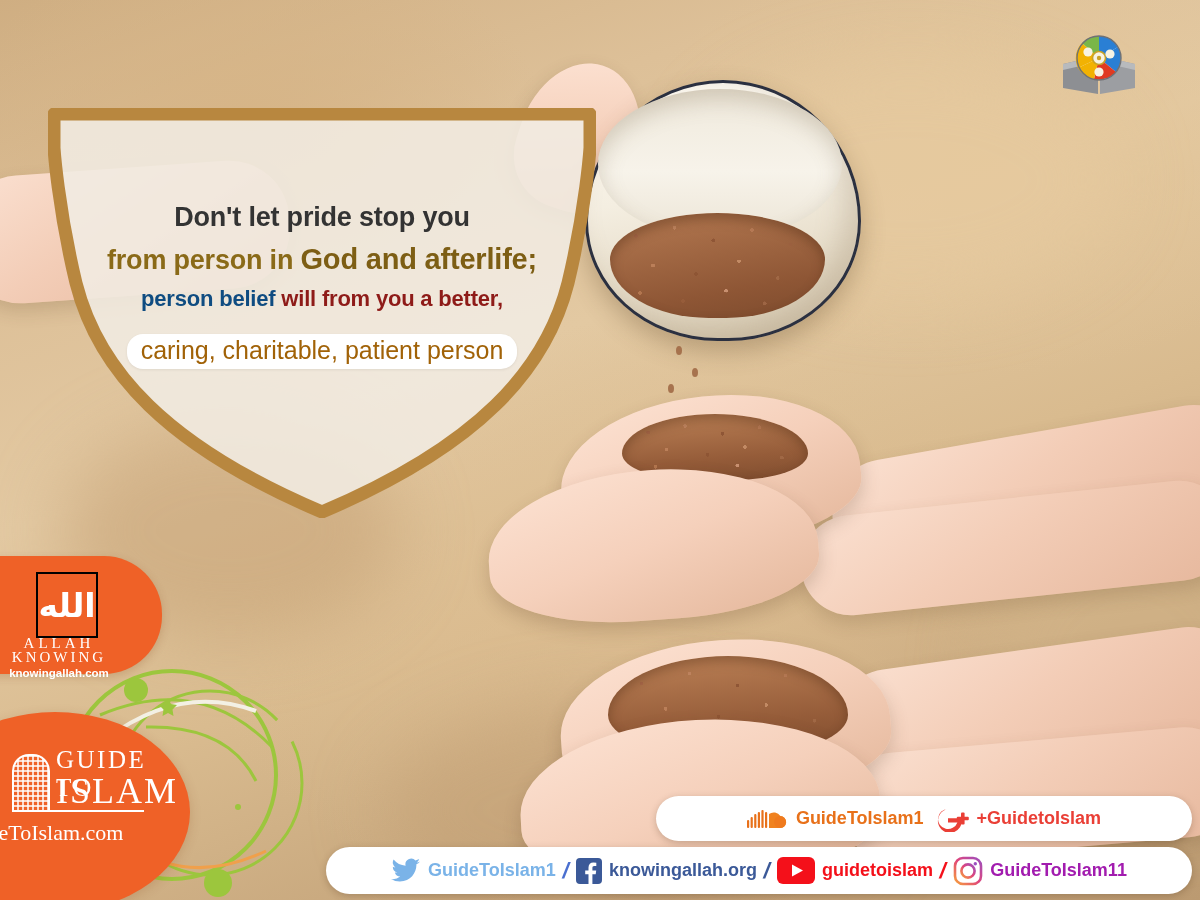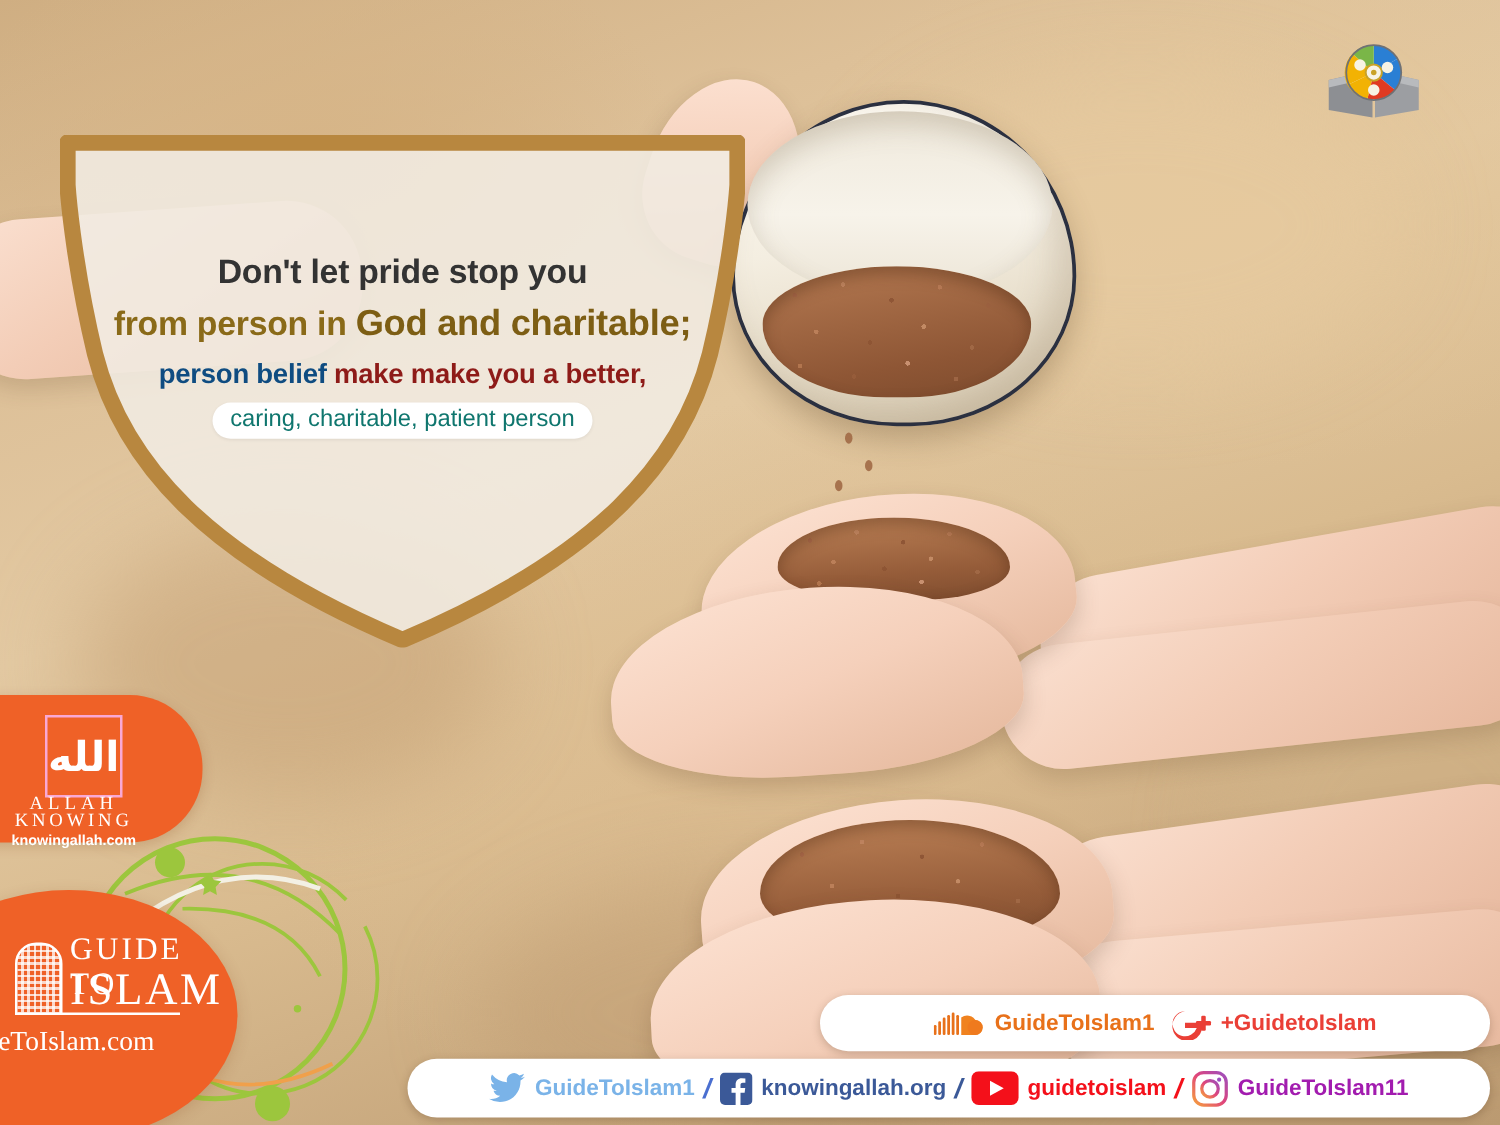--- a/index.html
+++ b/index.html
@@ -82,29 +82,29 @@
   .quote{position:absolute;left:48px;top:190px;width:548px;text-align:center;
     line-height:1.0;}
   .qline{margin:14px 0 6px 0;font-weight:bold;letter-spacing:-.2px;}
   .l1{font-size:27px;color:#333333;}
   .l2{font-size:27px;color:#8a6a18;}
   .l2 .big{font-size:29px;color:#7d5e14;}
   .l3{font-size:22px;}
   .l3 .blue{color:#0f4c81;}
   .l3 .red{color:#8e1b18;}
   .l4{display:inline-block;background:#ffffff;border-radius:16px;
-    padding:4px 14px 6px;font-size:19px;color:#0f766e;margin-top:6px;
+    padding:4px 14px 6px;font-size:25px;color:#a16207;margin-top:18px;
     box-shadow:0 1px 3px rgba(0,0,0,.07);}
 
   
   .badge-ka{position:absolute;left:-16px;top:556px;width:178px;height:118px;
     background:#ef6127;border-radius:0 58px 58px 0;
     box-shadow:0 3px 10px rgba(120,50,10,.2);}
   .ka-box{position:absolute;left:52px;top:16px;width:58px;height:62px;
-    border:2px solid #f9a8d4;text-align:center;}
+    border:2px solid #000000;text-align:center;}
   .ka-ar{position:absolute;inset:0;color:#fff;font-size:33px;font-weight:bold;
     display:flex;align-items:center;justify-content:center;font-family:"DejaVu Sans",sans-serif;}
   .ka-allah{position:absolute;left:0;right:0;top:80px;text-align:center;color:#fff;
     font-family:"Liberation Serif",serif;font-size:15px;letter-spacing:4px;line-height:1.0;
     padding-right:28px;}
   .ka-knowing{position:absolute;left:0;right:0;top:94px;text-align:center;color:#fff;
     font-family:"Liberation Serif",serif;font-size:15px;letter-spacing:3px;line-height:1.0;
     padding-right:28px;}
   .ka-url{position:absolute;left:0;right:0;top:111px;text-align:center;color:#fff;
     font-size:11.5px;font-weight:bold;padding-right:28px;}
@@ -199,22 +199,22 @@
   </div>
 
   <div class="shield-wrap">
     <svg class="shield" viewBox="0 0 548 410" preserveAspectRatio="none">
       <path d="M6 6 L542 6 L542 40 C542 40 538 100 520 175 C498 262 430 338 274 404 C118 338 50 262 28 175 C10 100 6 40 6 40 Z" fill="#f1ece2" fill-opacity="0.88" stroke="#b8873f" stroke-width="13" stroke-linejoin="round"></path>
     </svg>
   </div>
 
   <div class="quote">
     <div class="qline l1">Don't let pride stop you</div>
-    <div class="qline l2"><span>from person in </span><span class="big">God and charitable;</span></div>
-    <div class="qline l3"><span class="blue">person belief </span><span class="red">make make you a better,</span></div>
+    <div class="qline l2"><span>from person in </span><span class="big">God and afterlife;</span></div>
+    <div class="qline l3"><span class="blue">person belief </span><span class="red">will from you a better,</span></div>
     <div><span class="l4">caring, charitable, patient person</span></div>
   </div>
 
   <div class="badge-ka">
     <div class="ka-box">
       <div class="ka-ar">الله</div>
     </div>
     <div class="ka-allah">ALLAH</div>
     <div class="ka-knowing">KNOWING</div>
     <div class="ka-url">knowingallah.com</div>

